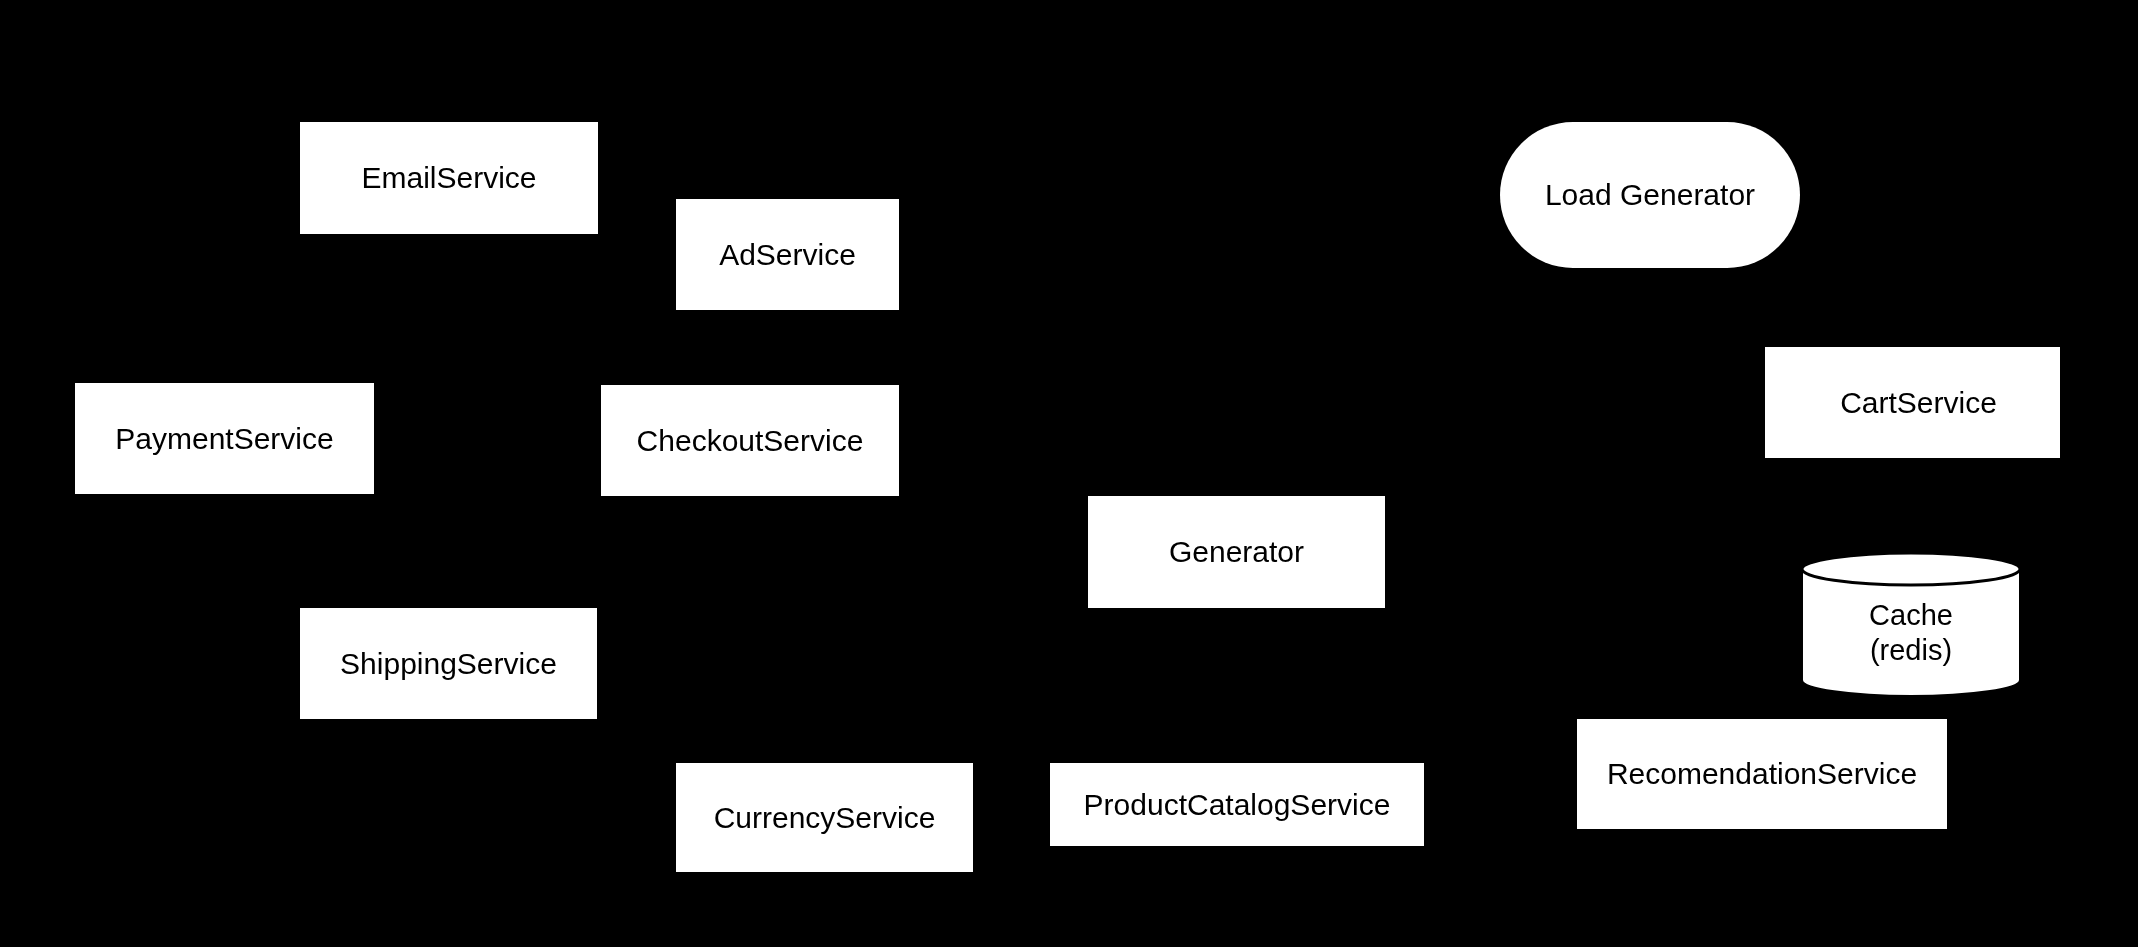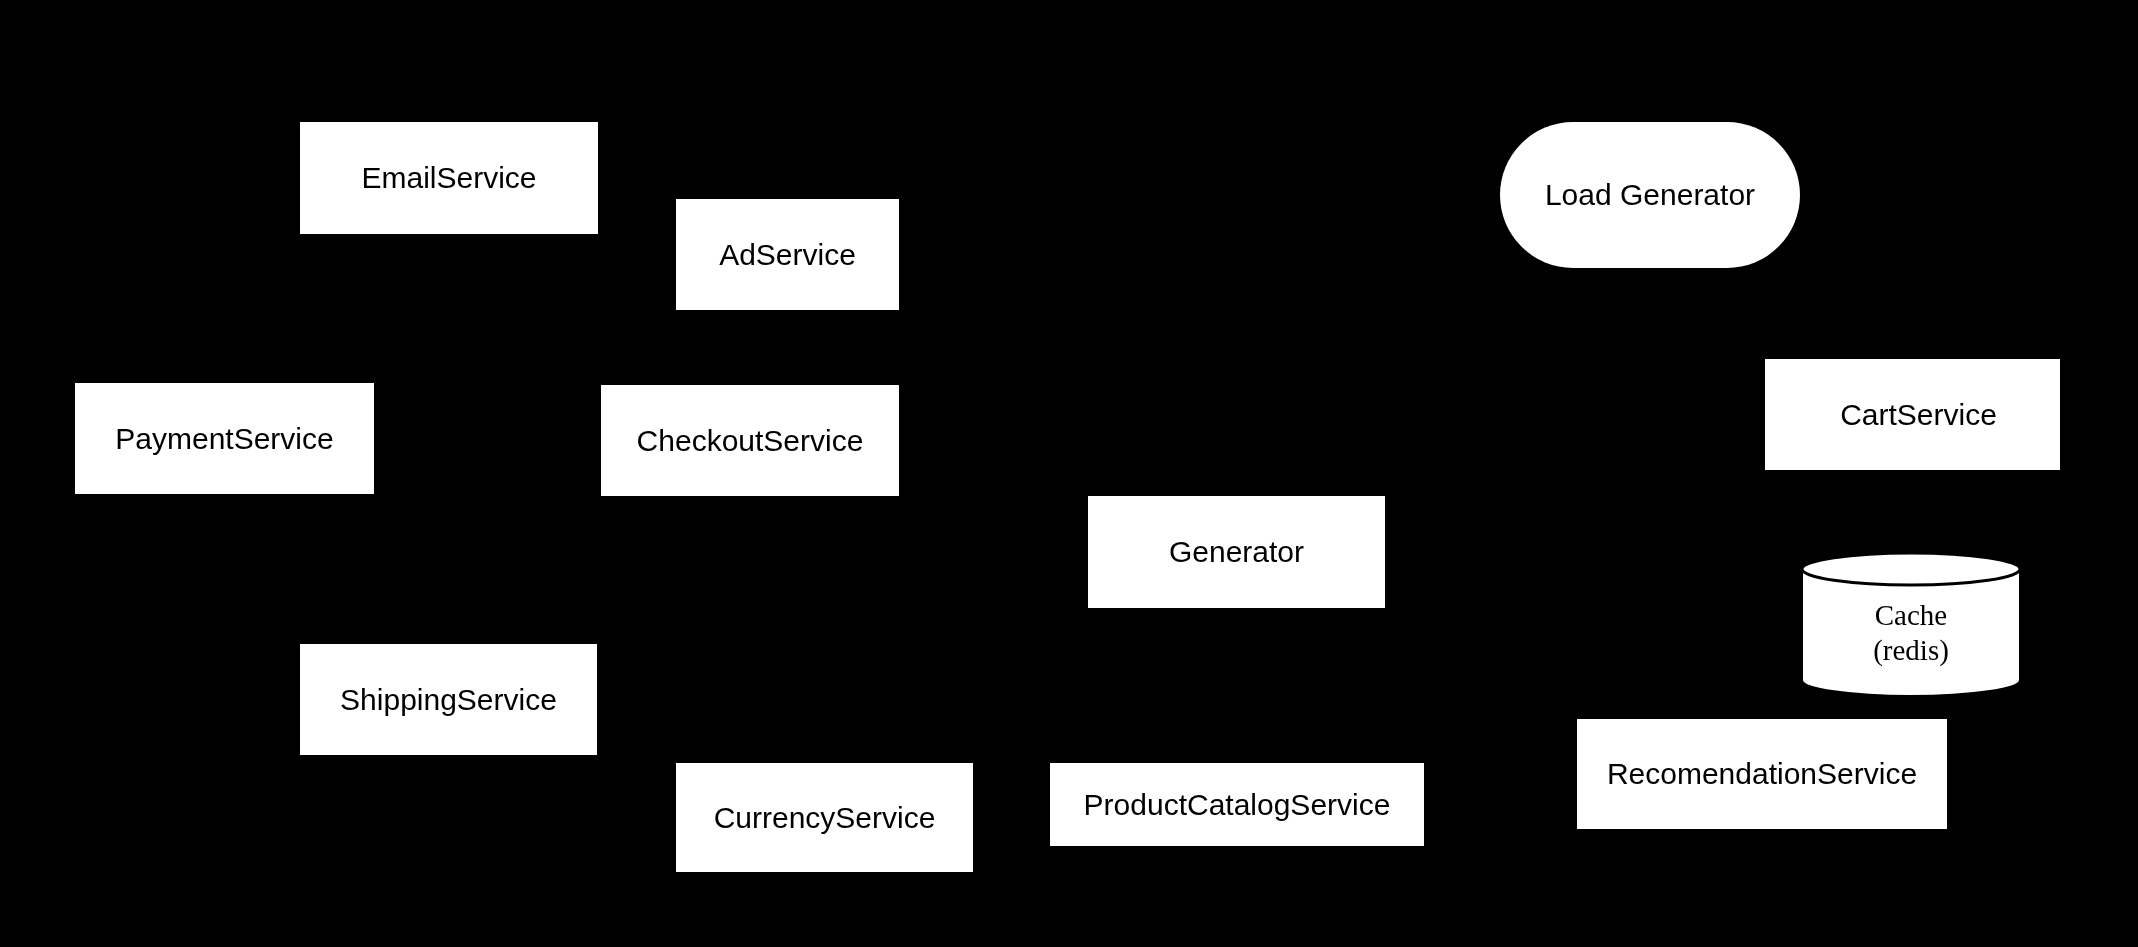--- a/index.html
+++ b/index.html
@@ -61,35 +61,35 @@
   
   .cyl {
     background: transparent;
   }
   .node-label {
     display: block;
     padding: 0 6px;
     pointer-events: none;
   }
   
-  .label-lower { transform: translateY(8px); font-family: Liberation Serif, serif; }
+  .label-lower { transform: translateY(8px); }
 </style>
 </head>
 <body>
 
 <div id="canvas">
     <div class="node rect" style="left: 300px; top: 122px; width: 298px; height: 112px; font-size: 30px;"><span class="node-label">EmailService</span></div>
     <div class="node rect" style="left: 676px; top: 199px; width: 223px; height: 111px; font-size: 30px;"><span class="node-label">AdService</span></div>
     <div class="node pill" style="left: 1500px; top: 122px; width: 300px; height: 146px; font-size: 30px;"><span class="node-label">Load Generator</span></div>
     <div class="node rect" style="left: 75px; top: 383px; width: 299px; height: 111px; font-size: 30px;"><span class="node-label">PaymentService</span></div>
     <div class="node rect" style="left: 601px; top: 385px; width: 298px; height: 111px; font-size: 30px;"><span class="node-label">CheckoutService</span></div>
-    <div class="node rect" style="left: 1765px; top: 359px; width: 295px; height: 111px; font-size: 30px; padding-left: 12px;"><span class="node-label">CartService</span></div>
+    <div class="node rect" style="left: 1765px; top: 347px; width: 295px; height: 111px; font-size: 30px; padding-left: 12px;"><span class="node-label">CartService</span></div>
     <div class="node rect" style="left: 1088px; top: 496px; width: 297px; height: 112px; font-size: 30px;"><span class="node-label">Generator</span></div>
     <div class="node cyl" style="left: 1800px; top: 553px; width: 222px; height: 143px; font-size: 29px;"><svg viewBox="0 0 222 143" preserveAspectRatio="none">
         <path d="M2,16 A109,16 0 0 1 220,16 L220,127 A109,16 0 0 1 2,127 Z" fill="#ffffff" stroke="#000000" stroke-width="2"></path>
         <ellipse cx="111" cy="16" rx="109" ry="16" fill="#ffffff" stroke="#000000" stroke-width="3"></ellipse>
       </svg><span class="node-label label-lower">Cache
 (redis)</span></div>
-    <div class="node rect" style="left: 300px; top: 644px; width: 297px; height: 111px; font-size: 30px; text-align: center;"><span class="node-label">ShippingService</span></div>
+    <div class="node rect" style="left: 300px; top: 608px; width: 297px; height: 111px; font-size: 30px; text-align: center;"><span class="node-label">ShippingService</span></div>
     <div class="node rect" style="left: 1577px; top: 719px; width: 370px; height: 110px; font-size: 30px;"><span class="node-label">RecomendationService</span></div>
     <div class="node rect" style="left: 676px; top: 763px; width: 297px; height: 109px; font-size: 30px;"><span class="node-label">CurrencyService</span></div>
     <div class="node rect" style="left: 1050px; top: 763px; width: 374px; height: 83px; font-size: 30px;"><span class="node-label">ProductCatalogService</span></div>
   </div>
 
 </body></html>

